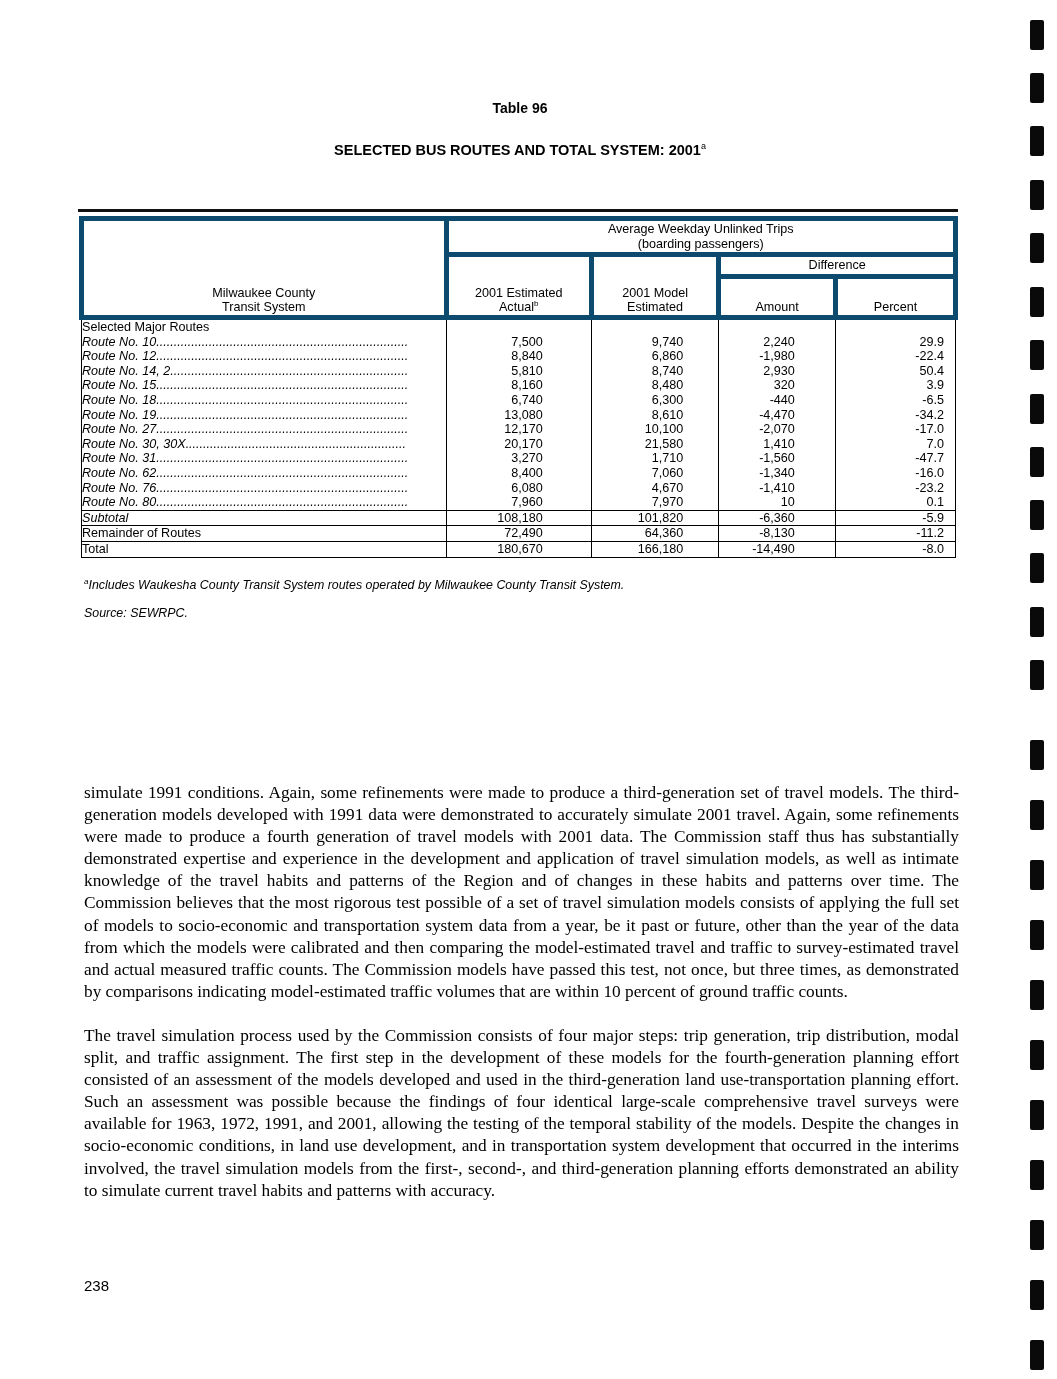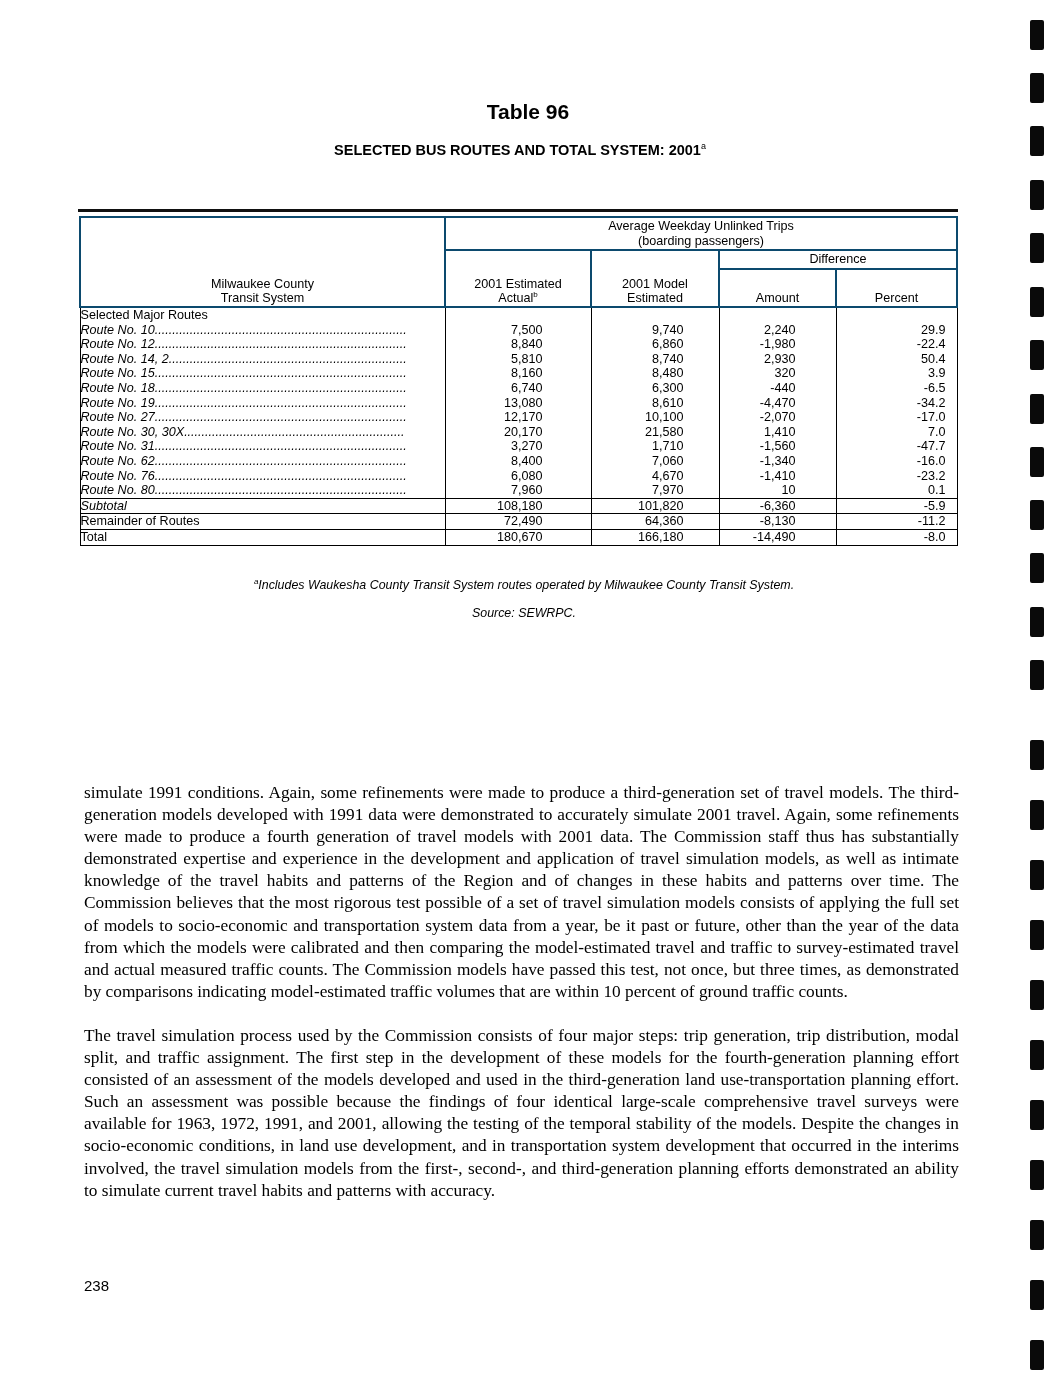--- a/index.html
+++ b/index.html
@@ -1,51 +1,51 @@
 <!DOCTYPE html>
 <html><head>
 <meta charset="utf-8">
 <style>
   html, body { margin: 0; padding: 0; background: #ffffff; }
   body { width: 1057px; height: 1379px; position: relative; overflow: hidden; color: #000; }
   .page { position: absolute; left: 0; top: 0; width: 1057px; height: 1379px; }
 
   .table-label { position: absolute; top: 100px; left: 0; width: 1040px; text-align: center;
-    font-family: "Liberation Sans", sans-serif; font-weight: bold; font-size: 21px; margin-left: 8px; }
+    font-family: "Liberation Sans", sans-serif; font-weight: bold; font-size: 14px; }
   .table-title { position: absolute; top: 137px; left: 120px; width: 800px; text-align: center;
     font-family: "Liberation Sans", sans-serif; font-weight: bold; font-size: 14.5px; line-height: 18px; }
   .table-title sup { font-size: 9px; font-weight: normal; }
 
   .top-rule { position: absolute; left: 78px; top: 209px; width: 880px; height: 3px; background: #111; }
 
   table.data { position: absolute; left: 79px; top: 216px; width: 879px; border-collapse: collapse;
     font-family: "Liberation Sans", sans-serif; font-size: 12.6px; line-height: 14.6px; }
   table.data td, table.data th { padding: 0; font-weight: normal; }
-  table.data th { border: 2px solid #0c4a6e; vertical-align: bottom; text-align: center; }
+  table.data th { border: 5px solid #0c4a6e; vertical-align: bottom; text-align: center; }
   .c0 { width: 365px; } .c1 { width: 146px; } .c2 { width: 128px; } .c3 { width: 117px; } .c4 { width: 121px; }
   .hdr-group { vertical-align: top !important; padding-top: 1px !important; height: 30px; }
   .hdr-diff { height: 17px; vertical-align: middle !important; }
   .hdr-cols th { height: 36px; }
   sup.fn { font-size: 8px; vertical-align: 5px; line-height: 0; }
 
   tr.body-row td { border-left: 1px solid #000; border-right: 1px solid #000; height: 14.6px; }
   td.stub { text-align: left; white-space: nowrap; overflow: hidden; }
   td.num { text-align: right; }
   td.num.c1v { padding-right: 48px; } td.num.c2v { padding-right: 35px; }
   td.num.c3v { padding-right: 40px; } td.num.c4v { padding-right: 11px; }
   td.indent1 { padding-left: 30px; font-style: italic; }
   td.indent-sub { padding-left: 40px; font-style: italic; }
   td.indent-total { padding-left: 46px; }
   td.section { padding-left: 4px; }
   .dots { display: inline-block; }
   tr.boxed td { border: 1px solid #000; }
   tr.last-route td { border-bottom: 1px solid #000; }
 
   .footnotes { position: absolute; left: 84px; top: 577px; width: 880px;
-    font-family: "Liberation Sans", sans-serif; font-style: italic; font-size: 12.4px; line-height: 17px; text-align: center; }
+    font-family: "Liberation Sans", sans-serif; font-style: italic; font-size: 12.4px; line-height: 17px; }
   .footnotes p { margin: 0 0 11px 0; }
   .footnotes sup { font-size: 8px; vertical-align: 5px; line-height: 0; }
 
   .body-text { position: absolute; left: 84px; top: 782px; width: 875px;
     font-family: "Liberation Serif", serif; font-size: 17.3px; line-height: 22.1px; text-align: justify; }
   .body-text p { margin: 0 0 22px 0; }
 
   .page-number { position: absolute; left: 84px; top: 1277px;
     font-family: "Liberation Sans", sans-serif; font-size: 15px; }
 

